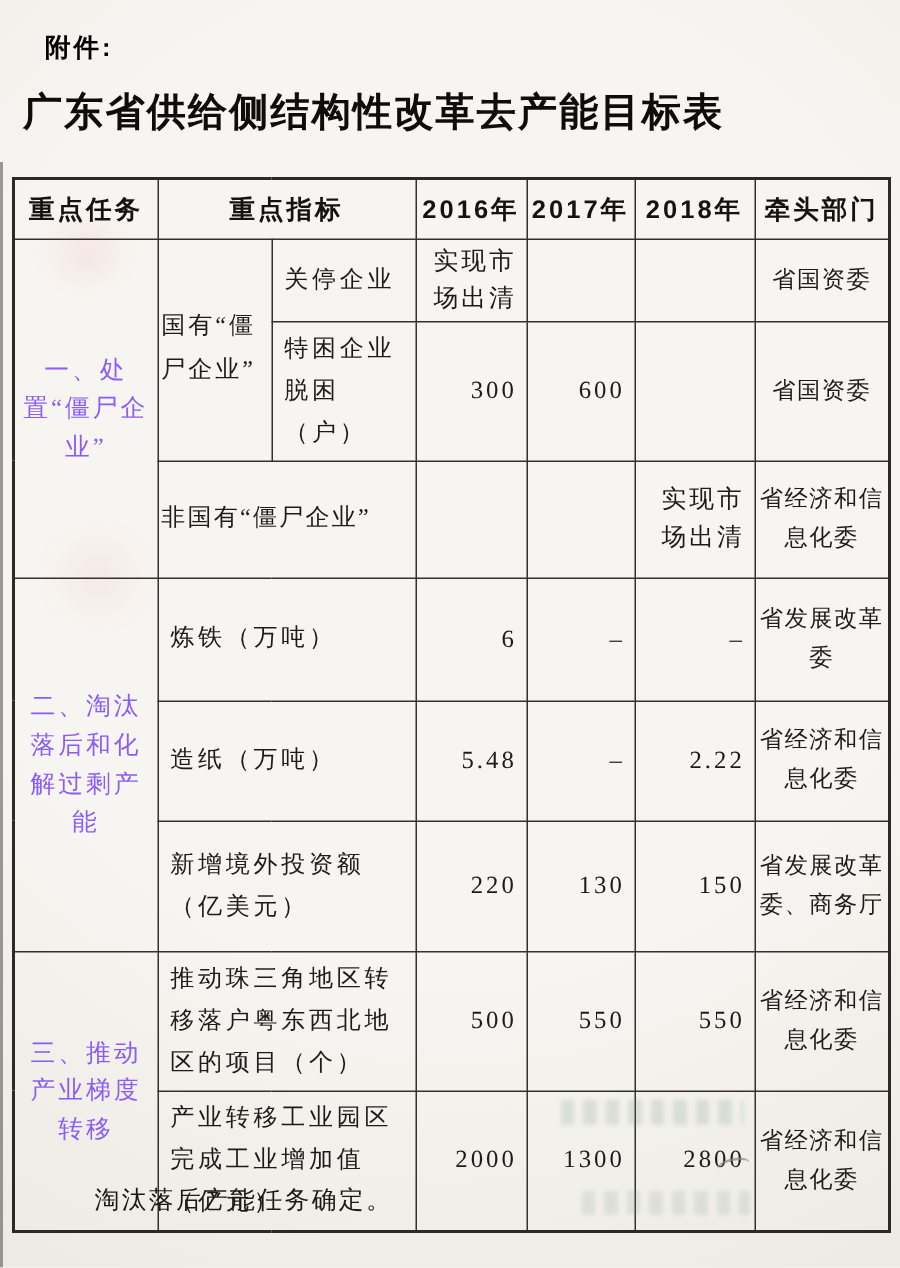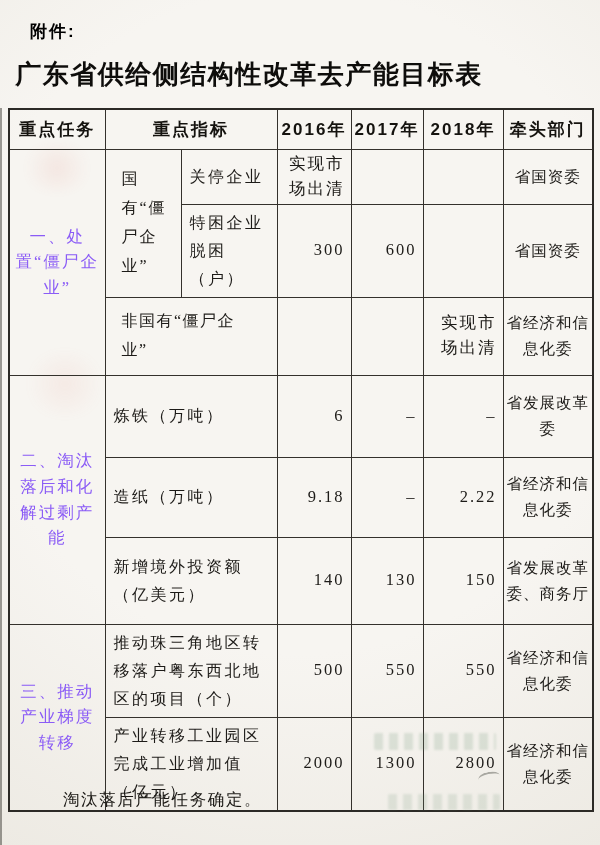--- a/index.html
+++ b/index.html
@@ -17,40 +17,40 @@
     position:absolute;left:30px;top:20px;
     font-family:"Liberation Sans","DejaVu Sans",sans-serif;
     font-weight:bold;font-size:17px;letter-spacing:2px;color:#000000;
   }
   .doc-title{
     position:absolute;top:57px;left:0;width:498px;text-align:center;
     font-family:"Liberation Sans","DejaVu Sans",sans-serif;
     font-weight:bold;font-size:26px;letter-spacing:1.5px;color:#0e0d0b;
   }
   table.target{
-    position:absolute;left:8px;top:108px;width:584px;
+    position:absolute;left:8px;top:118px;width:584px;
     border-collapse:collapse;table-layout:fixed;
     border:2px solid #2c2a26;
   }
   .target th,.target td{
     border:1.6px solid #34312c;
     vertical-align:middle;
     overflow:hidden;
   }
   .target th{
     font-family:"Liberation Sans","DejaVu Sans",sans-serif;
     font-weight:bold;font-size:17px;letter-spacing:2px;
     text-align:center;padding:2px;color:#15130f;
   }
   .cell-task{
     text-align:center;padding:4px 5px;
     font-size:16.5px;letter-spacing:2px;line-height:1.55;color:#8b5cf6;
   }
   .cell-group{
-    text-align:left;padding:4px 16px;
+    text-align:left;padding:4px 2px;
     font-size:16px;letter-spacing:2px;line-height:1.8;
   }
   .cell-ind{
     text-align:left;padding:4px 8px;
     font-size:16px;letter-spacing:2.5px;line-height:1.75;
   }
   .cell-val{
     text-align:right;padding:2px 6px;
     font-size:16.5px;letter-spacing:2px;line-height:1.5;
   }
@@ -152,29 +152,29 @@
     <td rowspan="3" class="cell-task">二、淘汰落后和化解过剩产能</td>
     <td colspan="2" class="cell-ind">炼铁（万吨）</td>
     <td class="cell-val">6</td>
     <td class="cell-val">–</td>
     <td class="cell-val">–</td>
     <td class="cell-dept">省发展改革委</td>
   </tr>
 
   <tr style="height:80px;">
     <td colspan="2" class="cell-ind">造纸（万吨）</td>
-    <td class="cell-val">9.18</td>
+    <td class="cell-val">5.48</td>
     <td class="cell-val">–</td>
     <td class="cell-val">2.22</td>
     <td class="cell-dept">省经济和信息化委</td>
   </tr>
 
   <tr style="height:87px;">
     <td colspan="2" class="cell-ind">新增境外投资额（亿美元）</td>
-    <td class="cell-val">140</td>
+    <td class="cell-val">220</td>
     <td class="cell-val">130</td>
     <td class="cell-val">150</td>
     <td class="cell-dept">省发展改革委、商务厅</td>
   </tr>
 
   <tr style="height:85px;">
     <td rowspan="2" class="cell-task">三、推动产业梯度转移</td>
     <td colspan="2" class="cell-ind">推动珠三角地区转移落户粤东西北地区的项目（个）</td>
     <td class="cell-val">500</td>
     <td class="cell-val">550</td>

